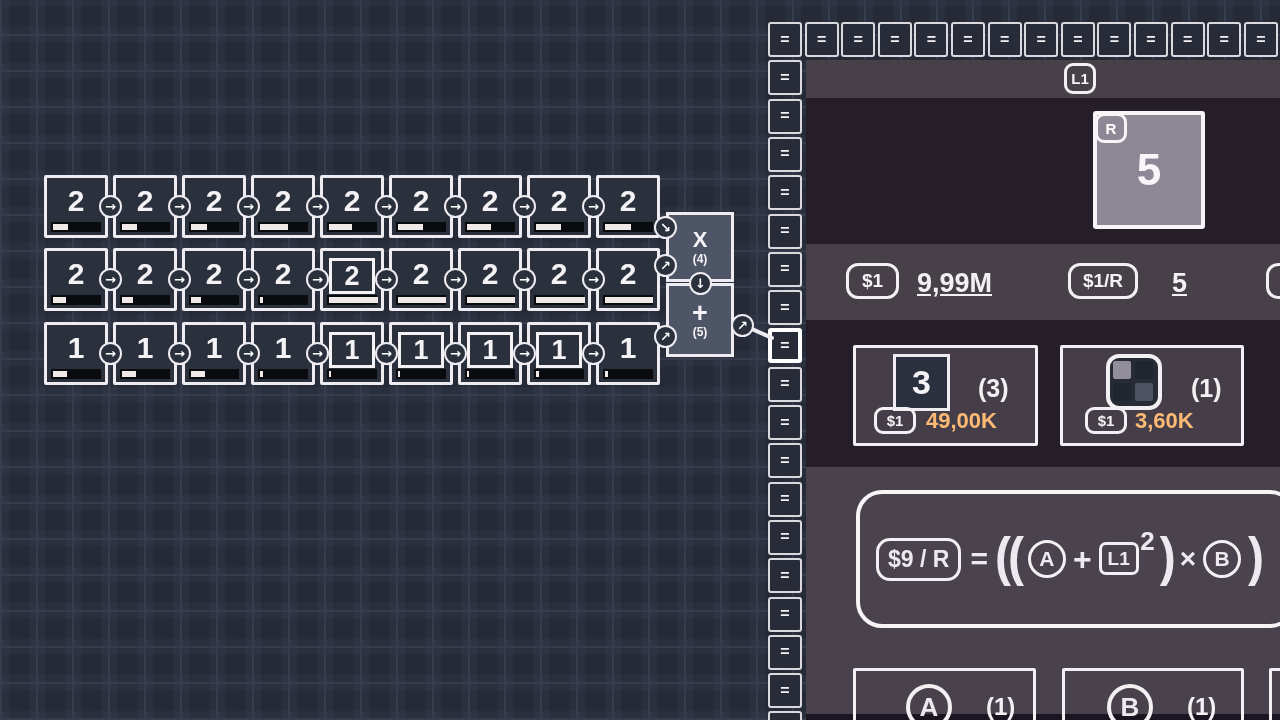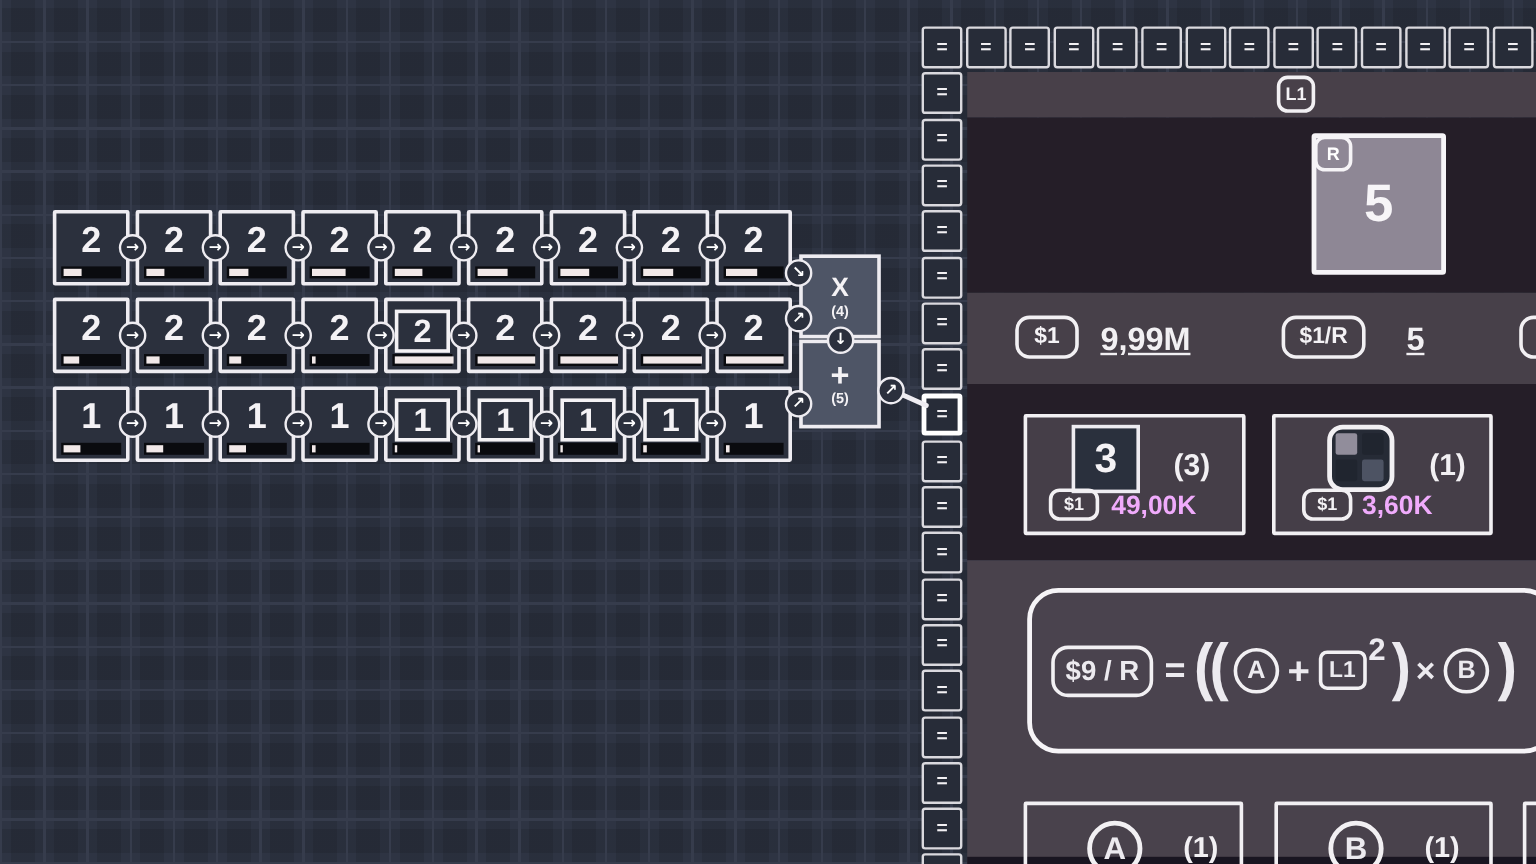--- a/index.html
+++ b/index.html
@@ -54,21 +54,21 @@
   .statval{position:absolute;font-size:27px;color:#f2f0f3;text-decoration:underline;}
   .card{position:absolute;top:345px;height:95px;background:#453e48;border:3px solid #f2f0f3;border-radius:2px;}
   .card .minitile{position:absolute;width:57px;height:57px;top:6px;background:#2a303d;border:3px solid #eeecf1;
     box-sizing:border-box;display:flex;align-items:center;justify-content:center;font-size:34px;color:#f4f2f5;}
   .card .gicon{position:absolute;width:56px;height:56px;top:6px;background:#262b36;border:4px solid #f2f0f3;
     border-radius:13px;box-sizing:border-box;display:grid;grid-template-columns:18px 18px;grid-template-rows:18px 18px;
     gap:4px;padding:3px;}
   .card .gicon span{display:block;border-radius:2px;}
   .card .count{position:absolute;top:26px;font-size:25px;color:#f2f0f3;}
   .card .pricebadge{position:absolute;bottom:9px;width:42px;height:27px;border-width:3px;border-radius:9px;font-size:15px;}
-  .card .price{position:absolute;bottom:9px;font-size:22px;color:#f0abfc;}
+  .card .price{position:absolute;bottom:9px;font-size:22px;color:#fdba74;}
   .formula{left:856px;top:490px;width:440px;height:138px;background:#4a434e;border:4px solid #f6f4f7;
     border-radius:26px;display:flex;align-items:center;padding-left:16px;gap:7px;white-space:nowrap;}
   .formula .lhs{border:3.5px solid #f2f0f3;border-radius:14px;padding:5px 9px;font-size:23px;}
   .formula .eq{font-size:30px;margin-left:2px;}
   .formula .paren{font-size:48px;letter-spacing:-3px;transform:scaleY(1.1);margin-top:-6px;}
   .cletter{box-sizing:border-box;border:3.5px solid #f2f0f3;border-radius:50%;display:inline-flex;
     align-items:center;justify-content:center;}
   .formula .cletter{width:38px;height:38px;font-size:21px;}
   .formula .plus{font-size:32px;}
   .formula .times{font-size:28px;}

